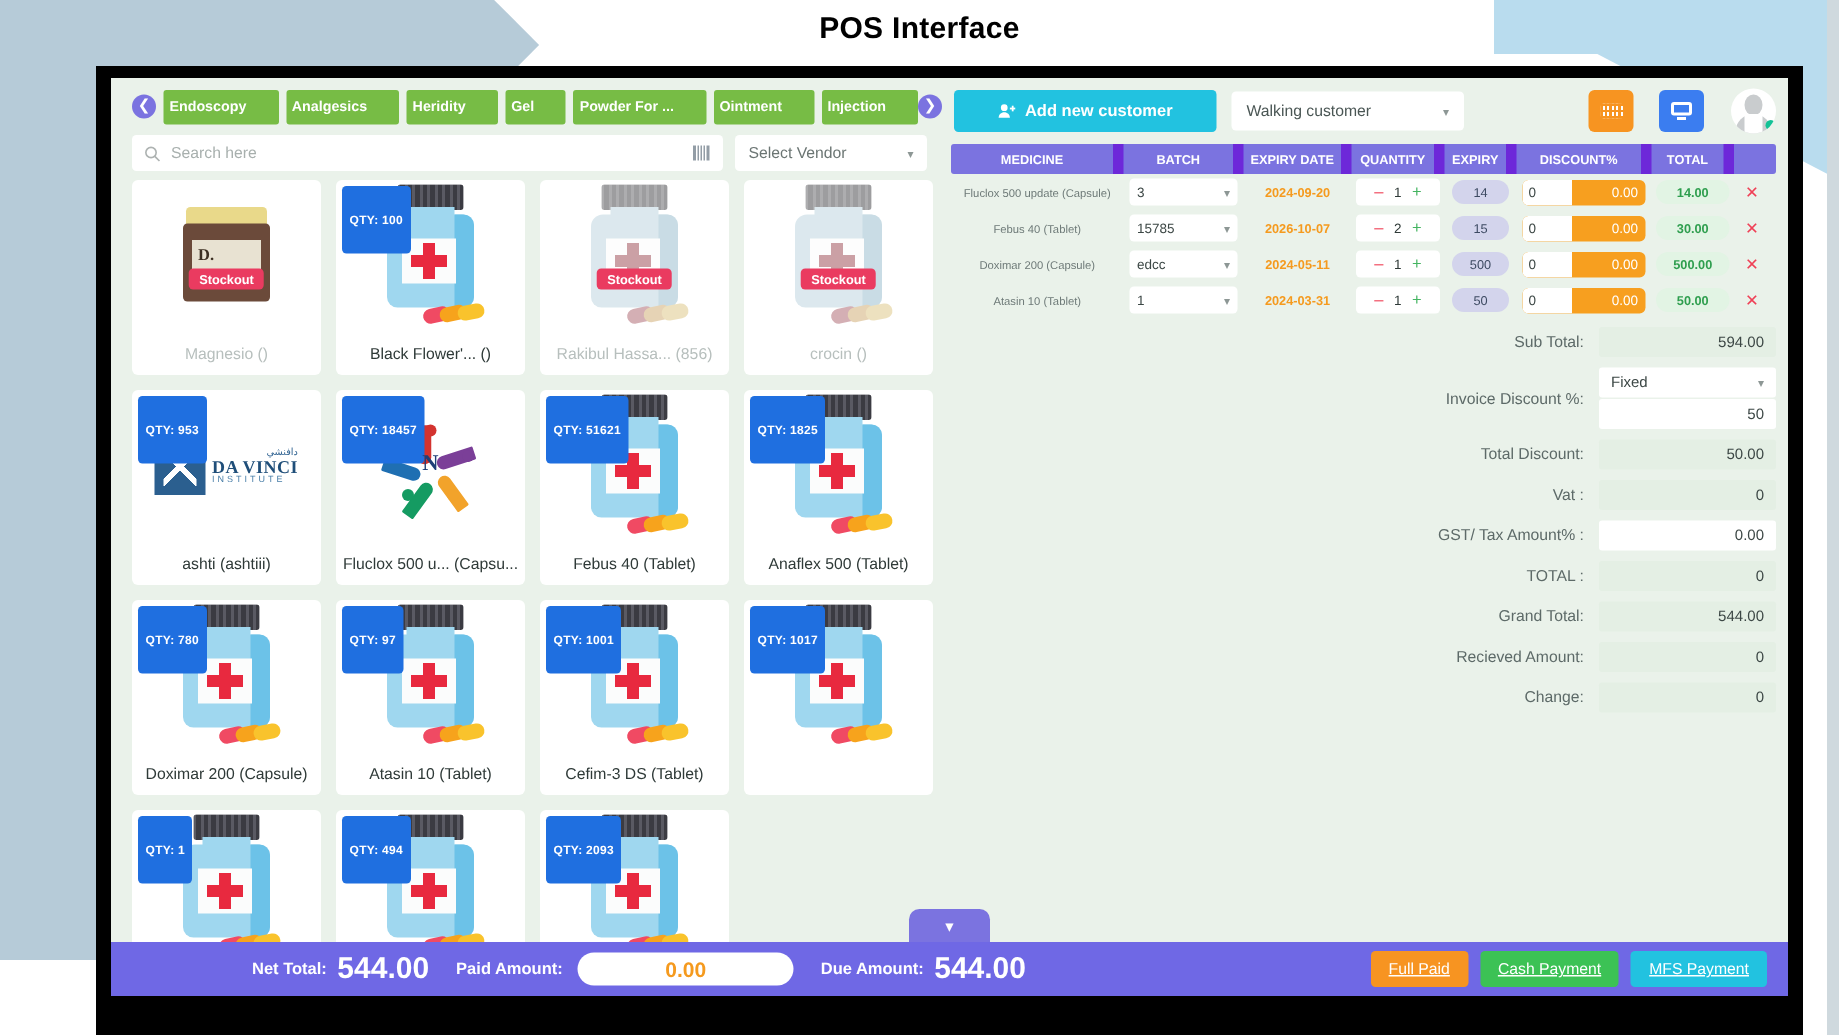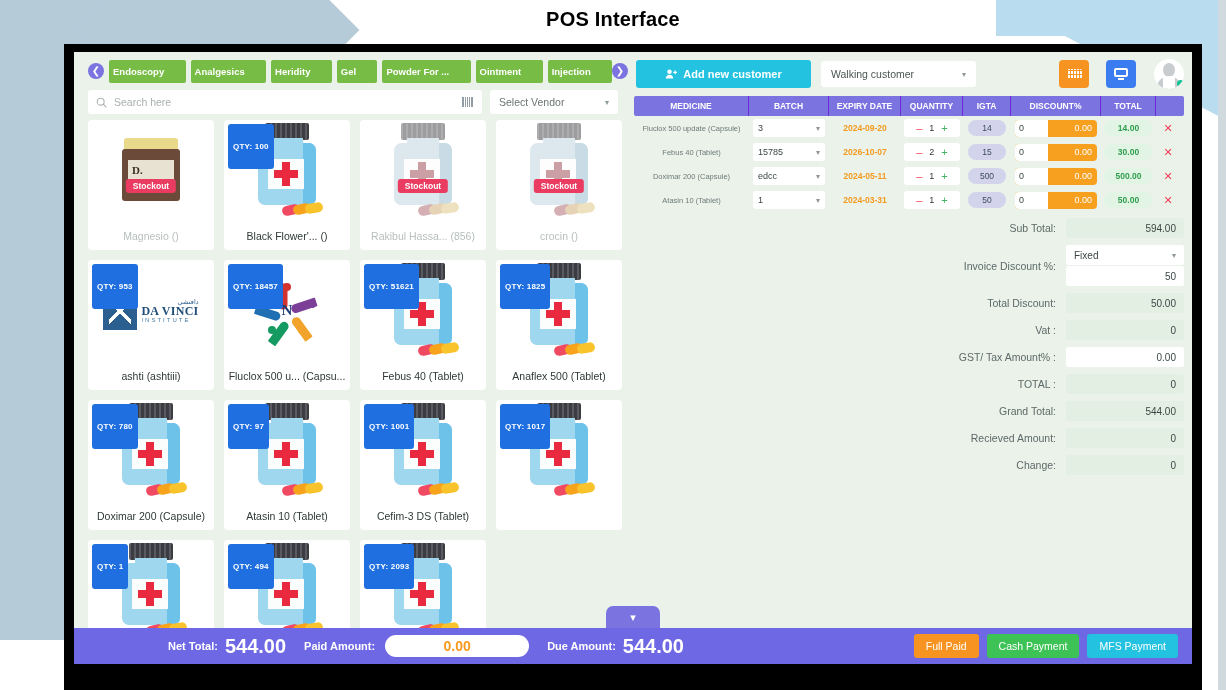--- a/index.html
+++ b/index.html
@@ -262,21 +262,21 @@
   .status-dot { position: absolute; right: 0px; bottom: 2px; width: 7px; height: 7px;
     border-radius: 50%; background: #13c296; z-index: 6; }
 
   
   .cart { position: absolute; left: 4px; right: 8px; top: 44px; }
   .cart-head {
     display: grid; grid-template-columns: 115px 80px 72px 62px 48px 90px 55px 24px;
     background: #7b73e0; color: #fff; font-size: 8.5px; font-weight: bold;
     text-align: center; border-radius: 2px;
   }
-  .cart-head div { padding: 5px 0; border-right: 1px solid #6d28d9; }
+  .cart-head div { padding: 5px 0; border-right: 7px solid #6d28d9; }
   .cart-head div:last-child { border-right: 0; }
   .cart-row {
     display: grid; grid-template-columns: 115px 80px 72px 62px 48px 90px 55px 24px;
     align-items: center; height: 24px; font-size: 8px; text-align: center;
   }
   .c-med { color: #6e7a78; font-size: 7.5px; padding: 0 3px;
     white-space: nowrap; overflow: hidden; text-overflow: ellipsis; }
   .c-batch {
     background: #fff; border-radius: 3px; height: 18px; margin: 0 4px;
     display: flex; align-items: center; justify-content: space-between;
@@ -352,20 +352,21 @@
   .f-big { color: #fff; font-size: 20px; font-weight: bold; margin-left: 7px; }
   .paid-input {
     background: #fff; border-radius: 14px; width: 144px; height: 22px;
     margin-left: 10px; display: flex; align-items: center; justify-content: center;
     color: #f59a1e; font-size: 14px; font-weight: bold; cursor: text;
   }
   .f-btn {
     color: #fff; font-size: 10.5px; border-radius: 3px; height: 24px;
     padding: 0 12px; display: flex; align-items: center; cursor: pointer;
     margin-left: 8px;
+    text-decoration: underline;
   }
   .f-orange { background: #f79421; }
   .f-green { background: #3cc255; }
   .f-cyan { background: #22c2e0; }
 </style>
 </head>
 <body>
 
 <div class="bg-layer">
   <div class="deco-left-block"></div>
@@ -727,21 +728,21 @@
         <span class="status-dot"></span>
       </div>
     </div>
 
     <div class="cart">
       <div class="cart-head">
         <div>MEDICINE</div>
         <div>BATCH</div>
         <div>EXPIRY DATE</div>
         <div>QUANTITY</div>
-        <div>IGTA</div>
+        <div>EXPIRY</div>
         <div>DISCOUNT%</div>
         <div>TOTAL</div>
         <div></div>
       </div>
       <div id="cart-rows">
             <div class="cart-row">
               <div class="c-med">Fluclox 500 update (Capsule)</div>
               <div class="c-batch">
                 <span>3</span>
                 <span class="chev">▾</span>

